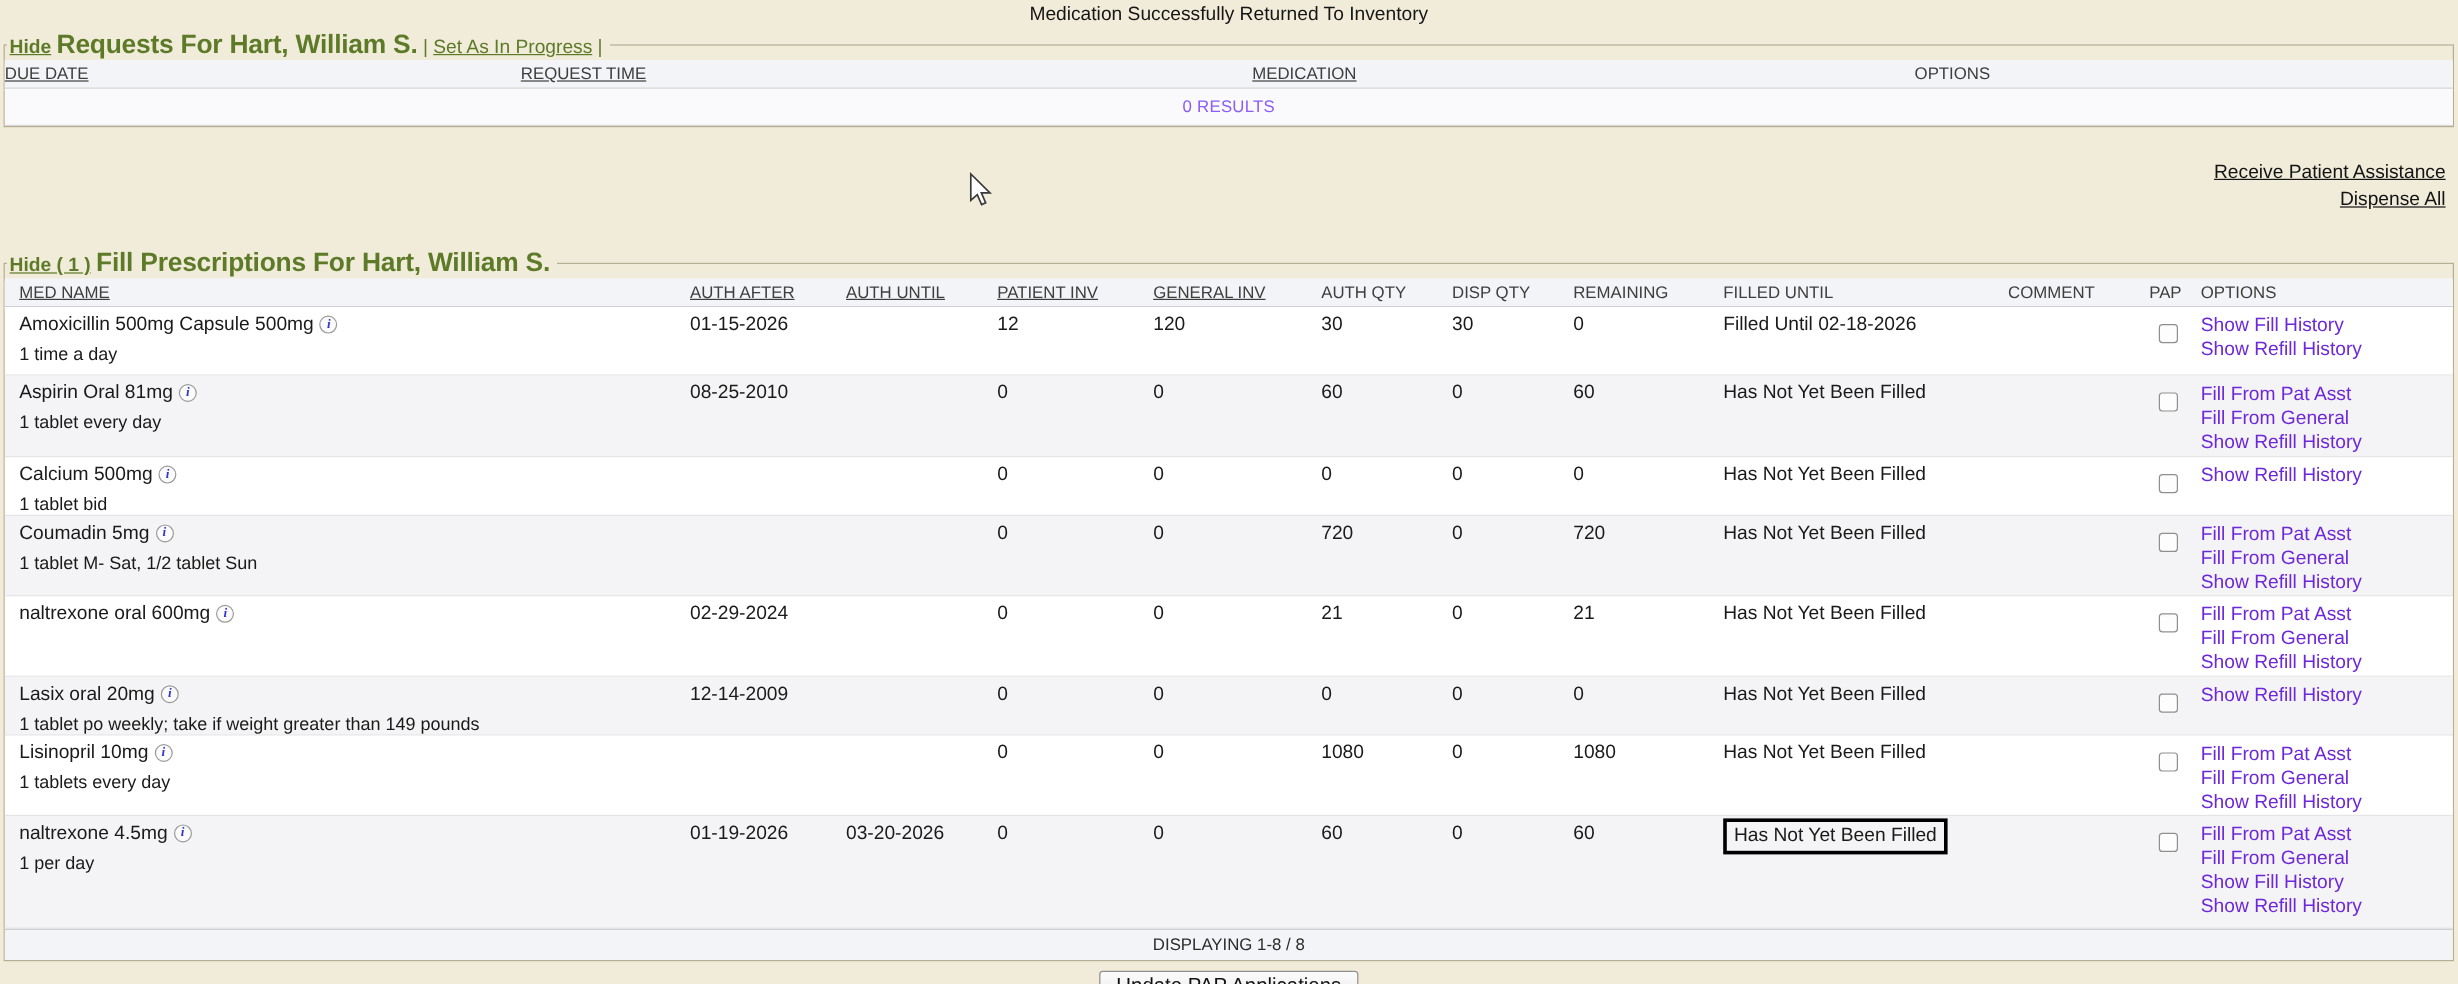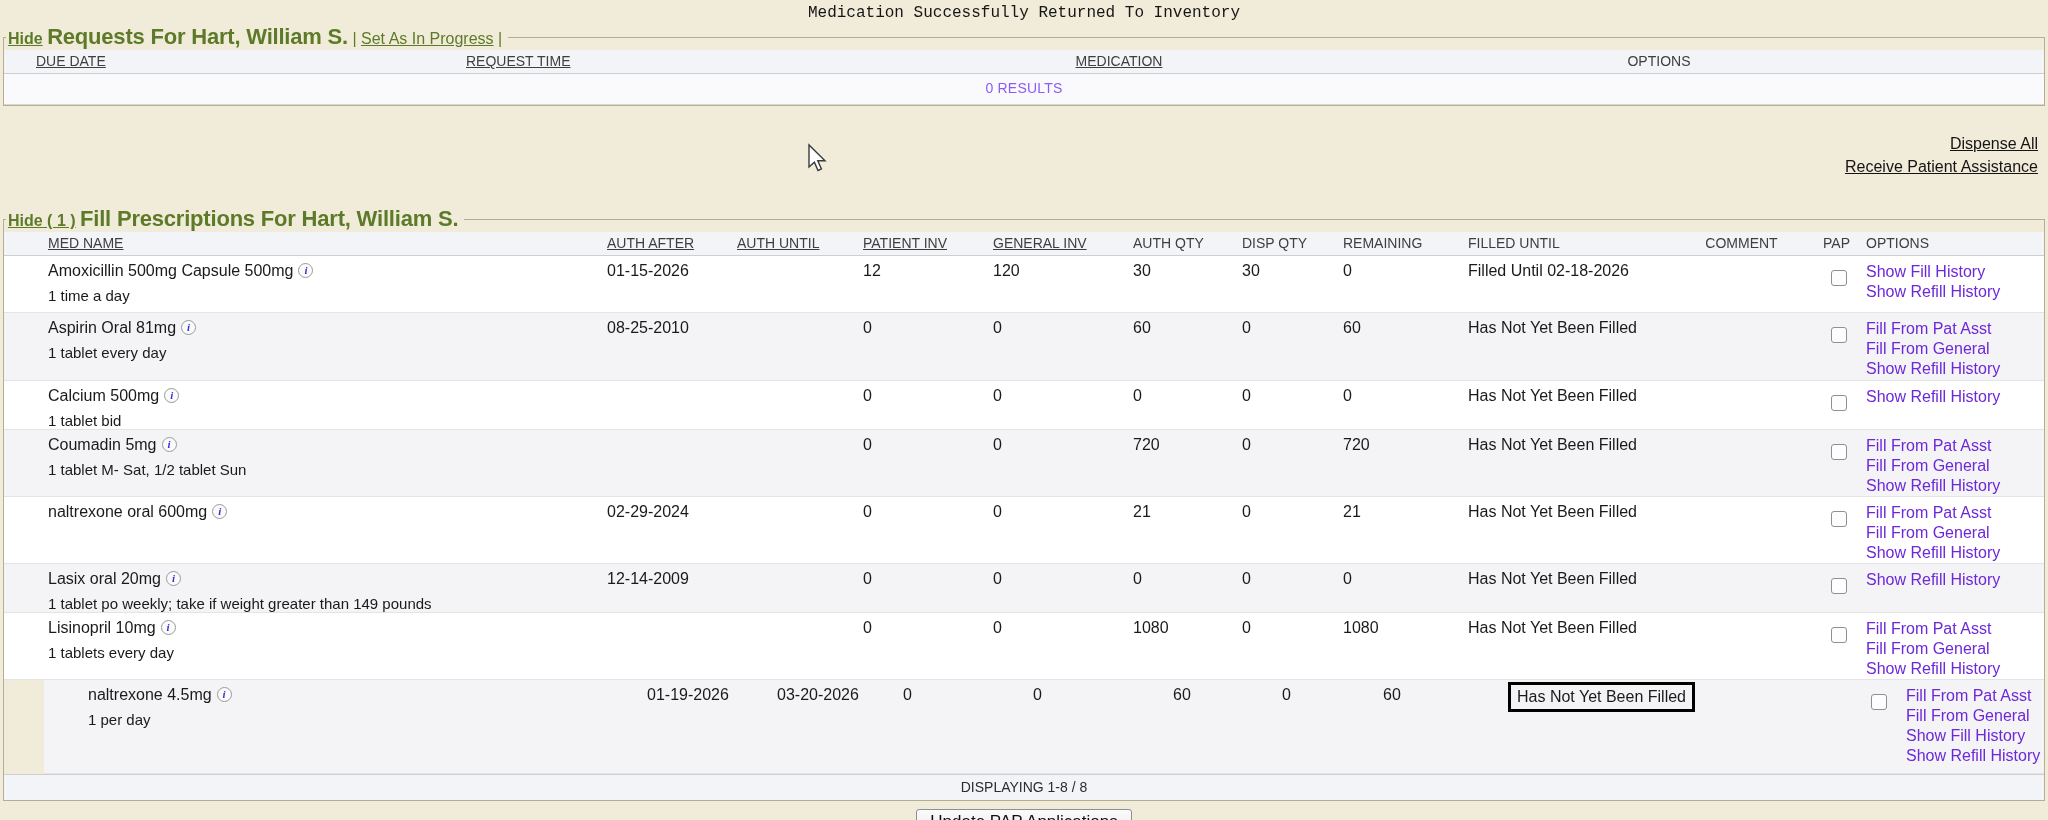--- a/index.html
+++ b/index.html
@@ -5,21 +5,21 @@
   * { margin:0; padding:0; box-sizing:border-box; }
   html,body { width:2048px; height:820px; overflow:hidden; }
   body {
     background: var(--page-bg, #f1ebd9);
     font-family: "Liberation Sans", "DejaVu Sans", sans-serif;
     color:#1a1a1a;
     position:relative;
   }
 
   
-  .msg-bar { text-align:center; padding-top:4px; height:24px; font-size:16px; color:#161616;font-family:Liberation Mono, monospace; }
+  .msg-bar { text-align:center; padding-top:4px; height:24px; font-size:16px; color:#161616; }
 
   
   fieldset {
     border:1px solid #b5ae95;
     margin:0 3px;
     padding:0;
     background:transparent;
   }
   legend {
     margin-left:2px;
@@ -33,21 +33,21 @@
   .legend-title {
     color:var(--green,#5d7a28); font-weight:bold; font-size:22px;
     letter-spacing:-0.2px;
   }
   .legend-pipe { color:var(--green,#5d7a28); font-size:16px; }
   .legend-link {
     color:var(--green,#5d7a28); font-size:16px; text-decoration:underline; cursor:pointer;
   }
 
   
-  .grid-row { display:grid; align-items:start;padding-left:32px; }
+  .grid-row { display:grid; align-items:start; }
   .req-cols  { grid-template-columns: 430px 430px 450px 630px auto; }
   .fill-cols { grid-template-columns: 571px 130px 126px 130px 140px 109px 101px 125px 208px 135px 55px auto; }
 
   .thead {
     background:var(--header-bg,#f3f4f7);
     border-bottom:1px solid #cfcfcf;
     box-shadow:0 2px 0 #fdfdfe;
   }
   .thead .th {
     font-size:14px; color:#3e3e3e; padding:3px 4px 4px 0; white-space:nowrap;
@@ -130,22 +130,22 @@
   <div class="grid-row req-cols thead" id="req-head">
       <div class="th sortable pad-first">DUE DATE</div>
       <div class="th sortable">REQUEST TIME</div>
       <div class="th sortable c">MEDICATION</div>
       <div class="th c">OPTIONS</div>
     </div>
   <div class="empty-row">0 RESULTS</div>
 </fieldset>
 
 <div class="action-links">
+  <a>Receive Patient Assistance</a>
   <a>Dispense All</a>
-  <a>Receive Patient Assistance</a>
 </div>
 
 <div class="spacer-s2"></div>
 
 <fieldset>
   <legend>
     <span class="legend-hide">Hide ( 1 )</span>
     <span class="legend-title">Fill Prescriptions For Hart, William S.</span>
   </legend>
   <div class="grid-row fill-cols thead" id="fill-head">
@@ -311,21 +311,21 @@
         <div class="cell"></div>
         <div class="cell pap-cell">
           <div class="checkbox"></div>
         </div>
         <div class="cell">
           <a class="opt-link">Fill From Pat Asst</a>
           <a class="opt-link">Fill From General</a>
           <a class="opt-link">Show Refill History</a>
         </div>
       </div>
-      <div class="grid-row fill-cols data-row alt" style="min-height: 94px; margin-left: 40px;">
+      <div class="grid-row fill-cols data-row alt" style="min-height: 94px;">
         <div class="cell">
           <div class="med-name-line"><span>naltrexone 4.5mg</span><span class="info-icon">i</span></div>
           <div class="sig-line">1 per day</div>
         </div>
         <div class="cell">01-19-2026</div>
         <div class="cell">03-20-2026</div>
         <div class="cell">0</div>
         <div class="cell">0</div>
         <div class="cell">60</div>
         <div class="cell">0</div>

